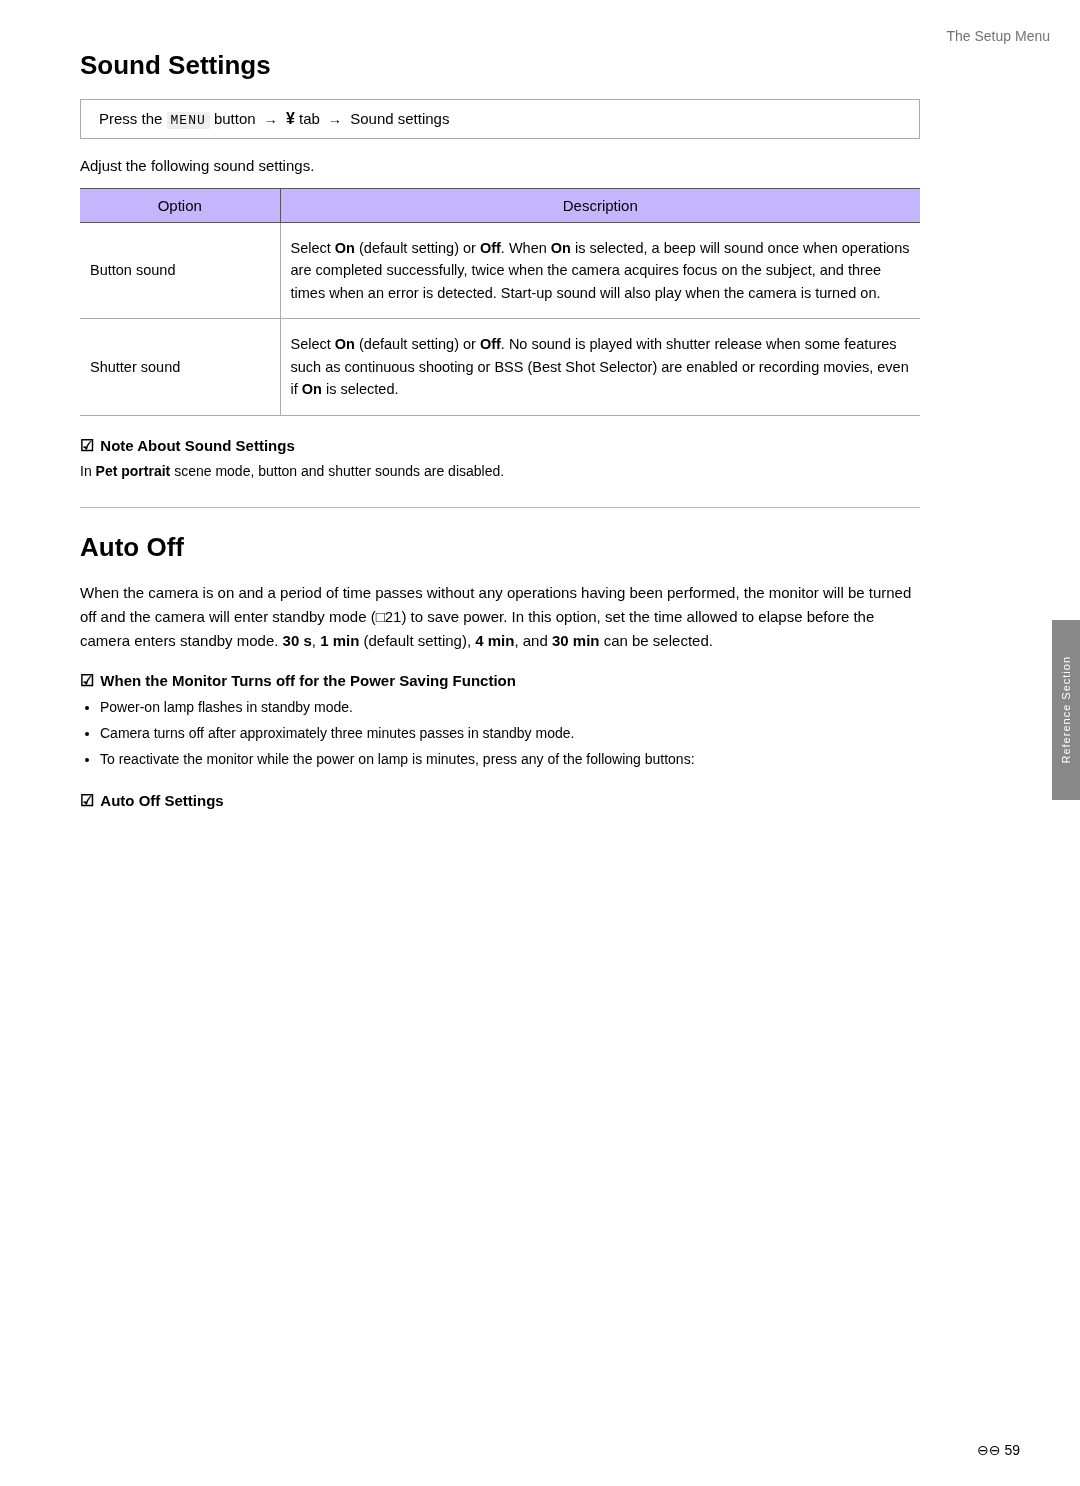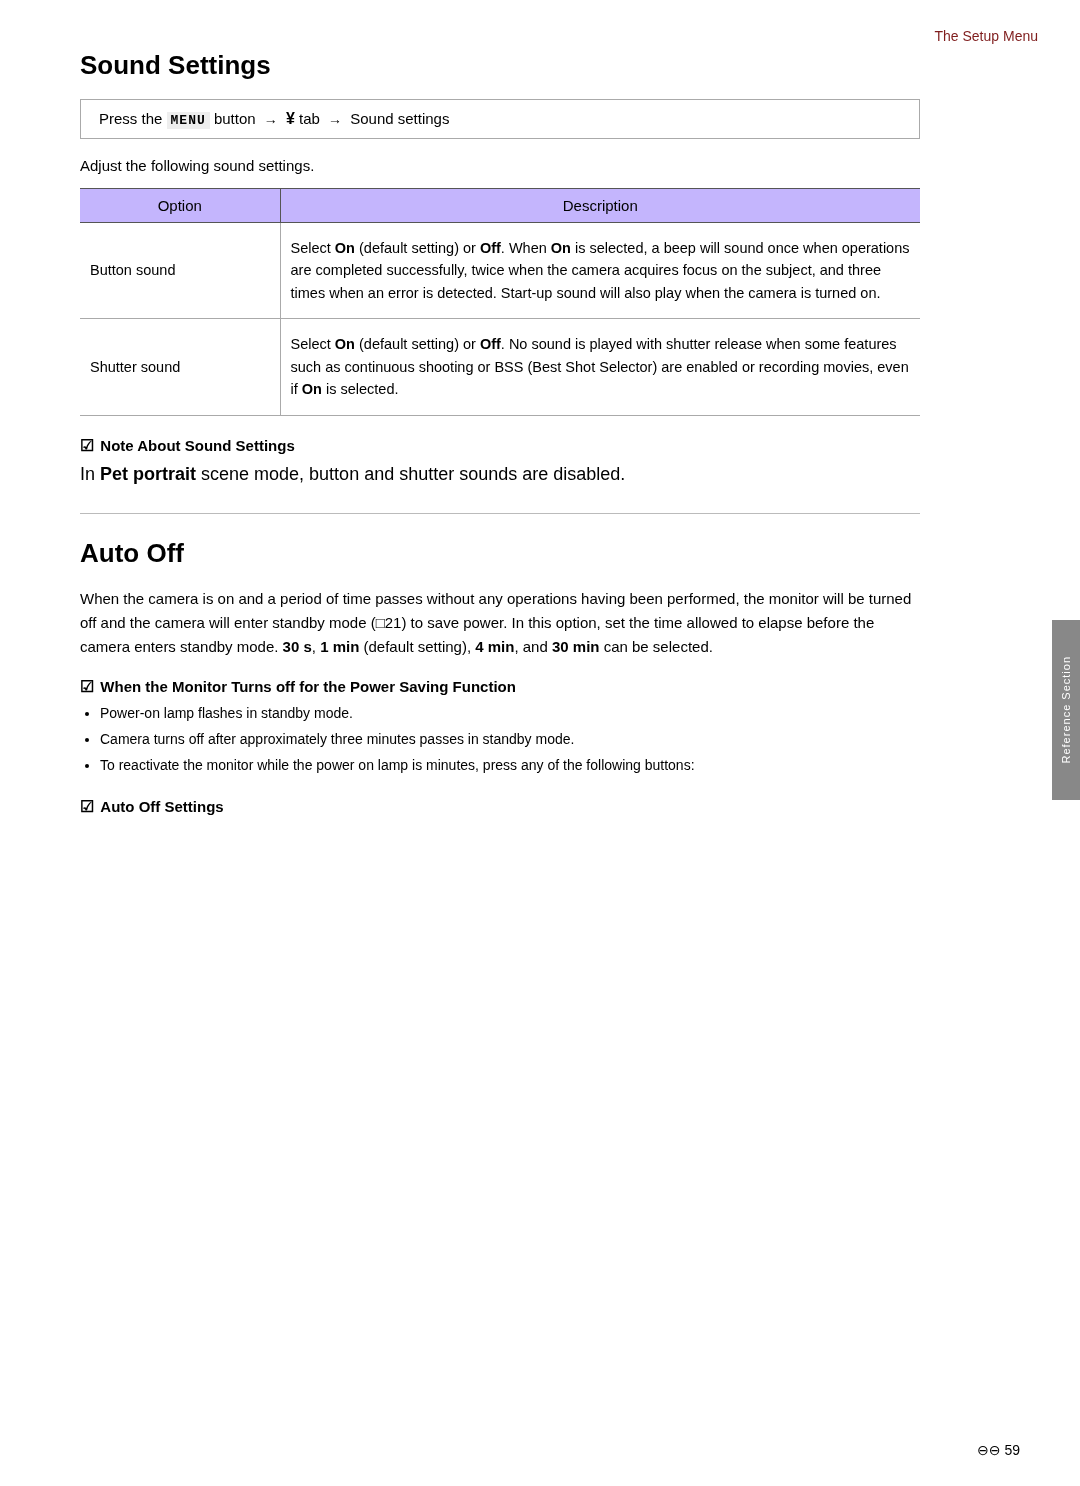--- a/index.html
+++ b/index.html
@@ -13,23 +13,23 @@
       position: relative;
       overflow-x: hidden;
     }
     .page-container {
       padding: 40px 80px 60px 80px;
       max-width: 1000px;
     }
     .top-right-label {
       position: absolute;
       top: 28px;
-      right: 42px;
-      font-size: 14px;
-      color: #7f1d1d;
+      right: 30px;
+      font-size: 14px;
+      color: #737373;
     }
     
     .right-sidebar-tab {
       position: absolute;
       right: 0;
       top: 620px;
       width: 28px;
       height: 180px;
       background: #888;
       display: flex;
@@ -56,21 +56,21 @@
       border: 1px solid #aaa;
       padding: 10px 18px;
       font-size: 15px;
       margin-bottom: 18px;
       display: inline-block;
       width: 100%;
     }
     .nav-box .menu-text {
       font-family: 'Courier New', monospace;
       font-size: 13px;
-      font-weight: bold;
+      font-weight: normal;
       background: #eee;
       padding: 1px 4px;
       letter-spacing: 1px;
     }
     .arrow {
       font-size: 14px;
       margin: 0 4px;
     }
     .wrench-icon {
       font-size: 16px;
@@ -126,21 +126,21 @@
       font-weight: bold;
       margin-bottom: 6px;
       display: flex;
       align-items: center;
       gap: 6px;
     }
     .note-icon {
       font-size: 16px;
     }
     .note-body {
-      font-size: 18px;
+      font-size: 14px;
       line-height: 1.55;
     }
     
     .section-divider {
       border: none;
       border-top: 1px solid #bbb;
       margin: 24px 0;
     }
     
     .body-para {

